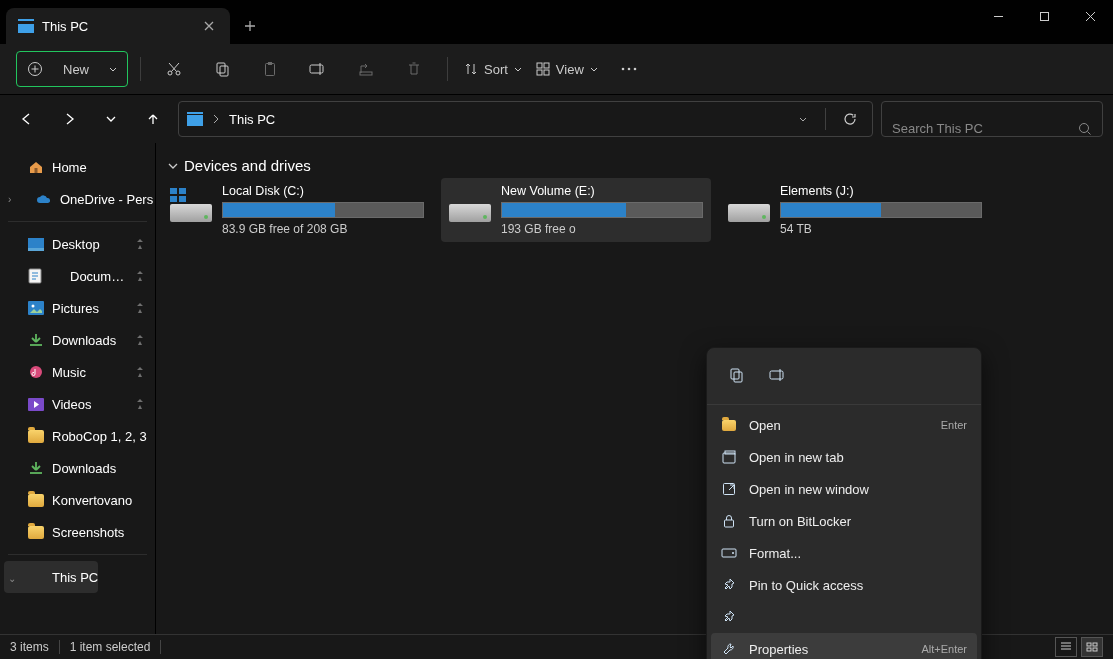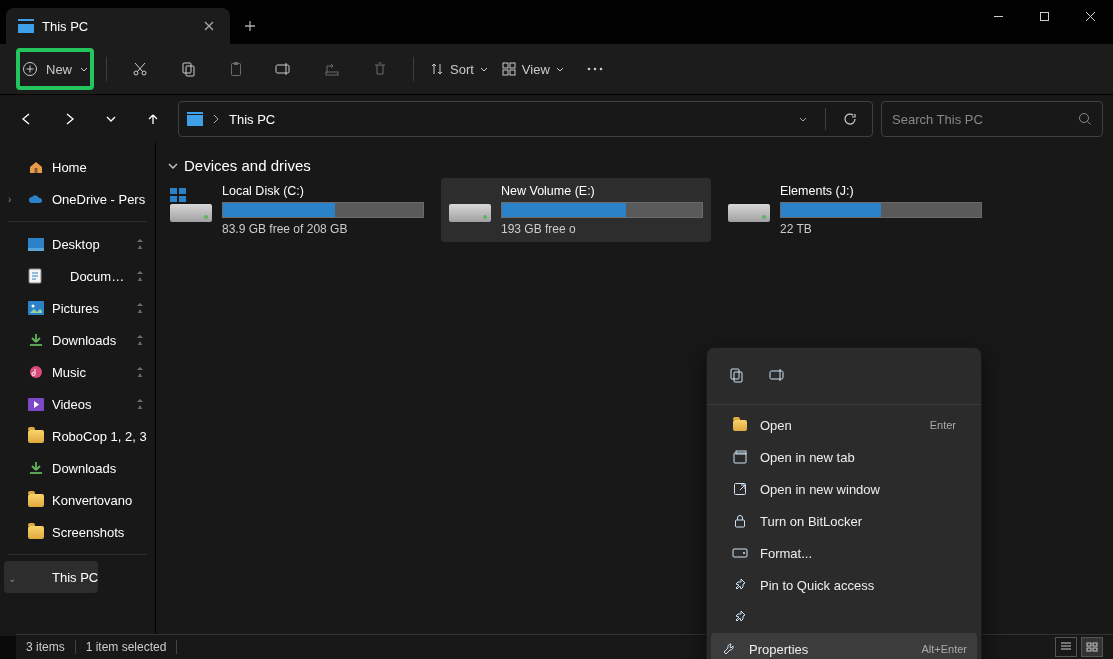--- a/index.html
+++ b/index.html
@@ -10,33 +10,33 @@
 .tab-icon .tbar{height:2px;background:#3ea0e8}
 .tab-icon .bbar{height:9px;background:#3ea0e8}
 .tab .title{flex:1}
 .tab .x{width:18px;height:18px;display:flex;align-items:center;justify-content:center;opacity:.8}
 .newtab{width:40px;height:36px;margin-top:8px;display:flex;align-items:center;justify-content:center;color:#aaa}
 .winctrl{margin-left:auto;display:flex}
 .winctrl div{width:46px;height:32px;display:flex;align-items:center;justify-content:center;color:#ccc}
 
 .toolbar{height:50px;background:#1c1c1c;display:flex;align-items:center;padding:0 16px;gap:6px;border-bottom:1px solid #000}
 .tbtn{height:34px;min-width:34px;display:flex;align-items:center;justify-content:center;border-radius:4px;color:#ccc;gap:6px;padding:0 4px}
-.newbtn{border:4px solid #22c55e;padding:0 2px;gap:8px}
+.newbtn{border:1px solid #22c55e;padding:0 10px;gap:20px}
 .vline{width:1px;height:24px;background:#3d3d3d;margin:0 6px}
 
 .navbar{height:48px;background:#181818;display:flex;align-items:center;padding:0 10px;gap:8px}
 .navbtn{width:34px;height:34px;display:flex;align-items:center;justify-content:center;color:#ccc}
 .addrbar{flex:1;height:34px;border:1px solid #404040;border-radius:4px;display:flex;align-items:center;padding:0 8px;gap:10px}
 .addrbar .ref{margin-left:auto}
-.srch{width:200px;height:34px;border:1px solid #404040;border-radius:4px;display:flex;align-items:center;padding:0 10px;color:#888}
+.srch{width:200px;height:34px;border:1px solid #404040;border-radius:4px;display:flex;align-items:flex-end;padding:0 10px;color:#888}
 .srch span{flex:1}
 
 .body{display:flex;height:calc(100% - 44px - 50px - 48px - 24px)}
 .sidebar{width:155px;background:#181818;border-right:1px solid #000;padding-top:8px;overflow:hidden}
-.sbitem{display:flex;align-items:center;height:32px;padding-left:28px;gap:8px}
+.sbitem{display:flex;align-items:center;height:32px;padding-left:36px;gap:8px}
 .sbitem.home{padding-left:28px}
 .sbitem.lvl2{padding-left:28px}
 .sbitem.active{background:#2d2d2d;border-radius:4px;margin:0 4px}
 .sbitem .ico{width:16px;height:16px;display:flex;align-items:center;justify-content:center}
 .sbitem .pin{margin-left:auto;margin-right:10px;opacity:.6;font-size:10px}
 .sbsep{height:1px;background:#2d2d2d;margin:6px 8px}
 .chev{position:absolute;left:8px;color:#888;font-size:10px}
 .sbrow{position:relative;display:flex;align-items:center}
 
 .main{flex:1;background:#181818;padding:10px 0 0 6px;position:relative}
@@ -49,28 +49,28 @@
 .drvico .body::after{content:"";position:absolute;right:4px;bottom:3px;width:4px;height:4px;background:#5fb65f;border-radius:50%}
 .drvinfo{flex:1;display:flex;flex-direction:column;gap:4px}
 .drvname{font-size:12.5px}
 .bar{height:14px;background:#5a5a5a;border:1px solid #6a6a6a;position:relative}
 .bar .fill{height:100%;background:#2c82c9}
 .free{font-size:12px;color:#ccc}
 
 .ctx{position:absolute;left:550px;top:204px;width:274px;background:#2b2b2b;border:1px solid #1a1a1a;border-radius:8px;box-shadow:0 8px 24px rgba(0,0,0,.6);padding:6px 0;z-index:50}
 .ctxtop{display:flex;gap:12px;padding:6px 14px 10px 14px}
 .ctxtop .ti{width:30px;height:30px;border-radius:4px;display:flex;align-items:center;justify-content:center;color:#cfe3f5}
-.ctxitem{display:flex;align-items:center;height:32px;padding:0 25px;gap:12px;color:#eee}
+.ctxitem{display:flex;align-items:center;height:32px;padding:0 14px;gap:12px;color:#eee}
 .ctxitem.hover{background:#3c3c3c;border-radius:4px;margin:0 4px;padding:0 10px}
 .ctxitem .lab{flex:1;font-size:13px}
 .ctxitem .acc{font-size:11px;color:#aaa}
 .ctxitem .ci{width:16px;height:16px;display:flex;align-items:center;justify-content:center;color:#cfe3f5}
 .ctxsep{height:1px;background:#3a3a3a;margin:4px 0}
 
-.status{position:absolute;bottom:0;left:16px;right:0;height:24px;background:#181818;border-top:1px solid #333;display:flex;align-items:center;padding:0 10px;gap:10px;font-size:12px;color:#ccc}
+.status{position:absolute;bottom:0;left:0;right:0;height:24px;background:#181818;border-top:1px solid #333;display:flex;align-items:center;padding:0 10px;gap:10px;font-size:12px;color:#ccc}
 .status .vsep{width:1px;height:14px;background:#444}
 .status .viewbtns{margin-left:auto;display:flex;gap:4px}
 .status .vb{width:20px;height:18px;border:1px solid #555;display:flex;align-items:center;justify-content:center}
 
 svg{display:block}
 .folder-ico{width:16px;height:13px;background:linear-gradient(#f9d36b,#e0a93e);border-radius:2px;position:relative}
 .folder-ico::before{content:"";position:absolute;top:-3px;left:0;width:7px;height:3px;background:#e0a93e;border-radius:2px 2px 0 0}
 </style>
 </head>
 <body>
@@ -437,21 +437,21 @@
         <div class="drive">
     <div class="drvico">
 
       <div class="body"></div>
     </div>
     <div class="drvinfo">
       <div class="drvname">Elements (J:)</div>
       <div class="bar">
               <div class="fill" style="width:50%"></div>
             </div>
-      <div class="free">22 TB</div>
+      <div class="free">54 TB</div>
     </div>
         </div>
       </div>
 
     <div class="ctx">
       <div class="ctxtop">
         <div class="ti">
             <svg width="16" height="16">
               <rect x="3" y="2" width="8" height="10" rx="1" fill="none" stroke="#cfe3f5"></rect>
               <rect x="6" y="5" width="8" height="10" rx="1" fill="none" stroke="#cfe3f5"></rect>

